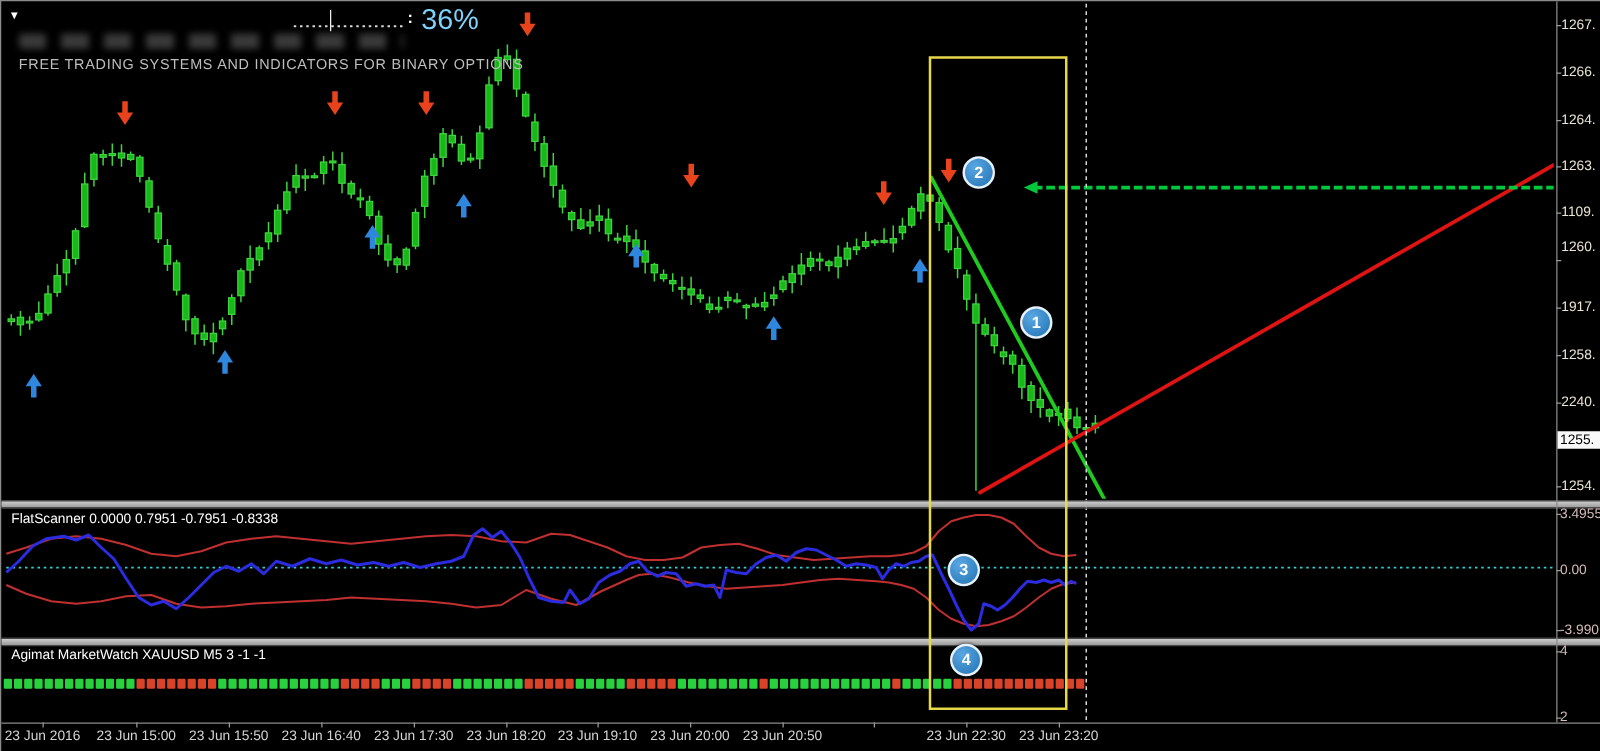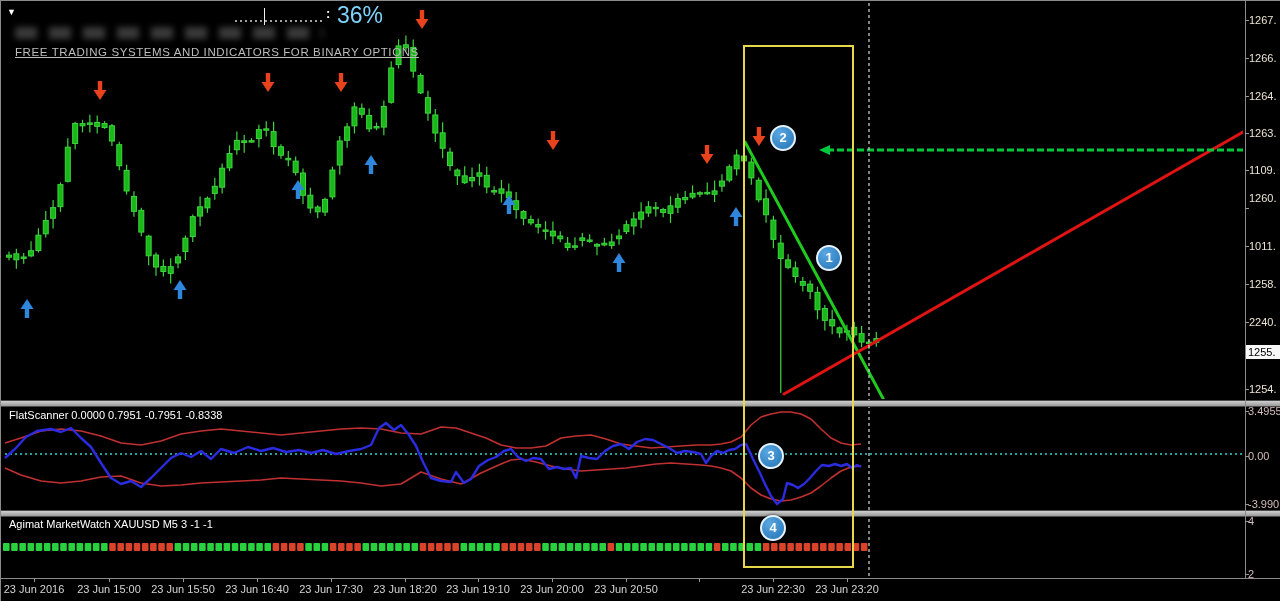--- a/index.html
+++ b/index.html
@@ -7,21 +7,21 @@
        border:1px solid #8a8a8a;font-family:"Liberation Sans",sans-serif;}
   .abs{position:absolute;}
   svg.overlay{position:absolute;left:0;top:0;width:1280px;height:601px;}
   .hdr-sym{left:20px;top:4px;color:#fff;font-size:12px;font-weight:bold;letter-spacing:.2px;}
   .hdr-tri{left:6px;top:6px;color:#fff;font-size:9px;}
   .hdr-colon{left:325px;top:5px;color:#fff;font-size:13px;font-weight:bold;}
   .hdr-pct{left:336px;top:1px;color:#7dd3fc;font-size:23px;}
   .blurline{left:14px;top:26px;width:308px;height:12px;border-radius:3px;opacity:.55;
             background:repeating-linear-gradient(90deg,#6a6a6a 0 22px,rgba(0,0,0,0) 22px 34px);
             filter:blur(3px);}
-  .wm{left:14px;top:45px;color:#bdbdbd;font-size:11.5px;letter-spacing:.6px;text-decoration:underline;}
+  .wm{left:14px;top:45px;color:#bdbdbd;font-size:11.5px;letter-spacing:.6px;}
   .panel-label{color:#fff;font-size:11px;}
   .flat-label{left:8px;top:408px;}
   .agi-label{left:8px;top:517px;}
   .sep{left:0;width:1280px;height:5px;background:linear-gradient(#cfcfcf,#9a9a9a);
        border-top:1px solid #4a4a4a;border-bottom:1px solid #4a4a4a;}
   .sep1{top:399px;} .sep2{top:509px;}
   .scale-line{left:1244px;top:0;height:577px;width:0;border-left:1px solid #8a8a8a;}
   .taxis-line{left:0;top:577px;width:1280px;height:0;border-top:1px solid #8a8a8a;}
   .ybox{left:742px;top:44px;width:107px;height:519px;border:2px solid #e6d84a;}
   .price-lab{left:1248px;color:#ece4d4;font-size:11px;transform:translateY(-50%);}
@@ -447,21 +447,21 @@
       <div class="abs price-lab" style="top: 57px;">1266.</div>
       <div class="abs p-tick" style="top: 57px;"></div>
       <div class="abs price-lab" style="top: 95px;">1264.</div>
       <div class="abs p-tick" style="top: 95px;"></div>
       <div class="abs price-lab" style="top: 132px;">1263.</div>
       <div class="abs p-tick" style="top: 132px;"></div>
       <div class="abs price-lab" style="top: 169px;">1109.</div>
       <div class="abs p-tick" style="top: 169px;"></div>
       <div class="abs price-lab" style="top: 197px; text-align: center;">1260.</div>
       <div class="abs p-tick" style="top: 207px;"></div>
-      <div class="abs price-lab" style="top: 245px;">1011.</div>
+      <div class="abs price-lab" style="top: 245px;">1917.</div>
       <div class="abs p-tick" style="top: 245px;"></div>
       <div class="abs price-lab" style="top: 283px;">1258.</div>
       <div class="abs p-tick" style="top: 283px;"></div>
       <div class="abs price-lab" style="top: 321px;">2240.</div>
       <div class="abs p-tick" style="top: 321px;"></div>
       <div class="abs price-lab" style="top: 388px;">1254.</div>
       <div class="abs p-tick" style="top: 388px;"></div>
       <div class="abs price-hl" style="top: 351px;">1255.</div>
     </div>
   <div id="indScale">

